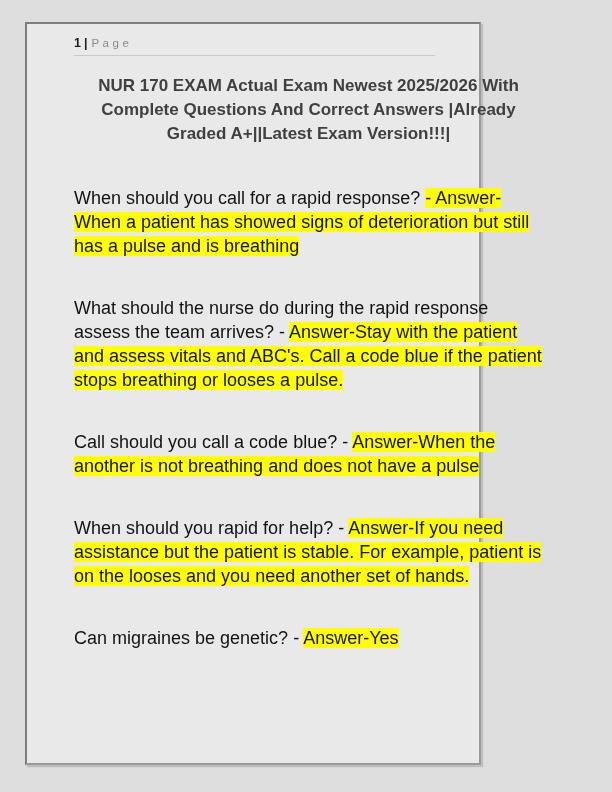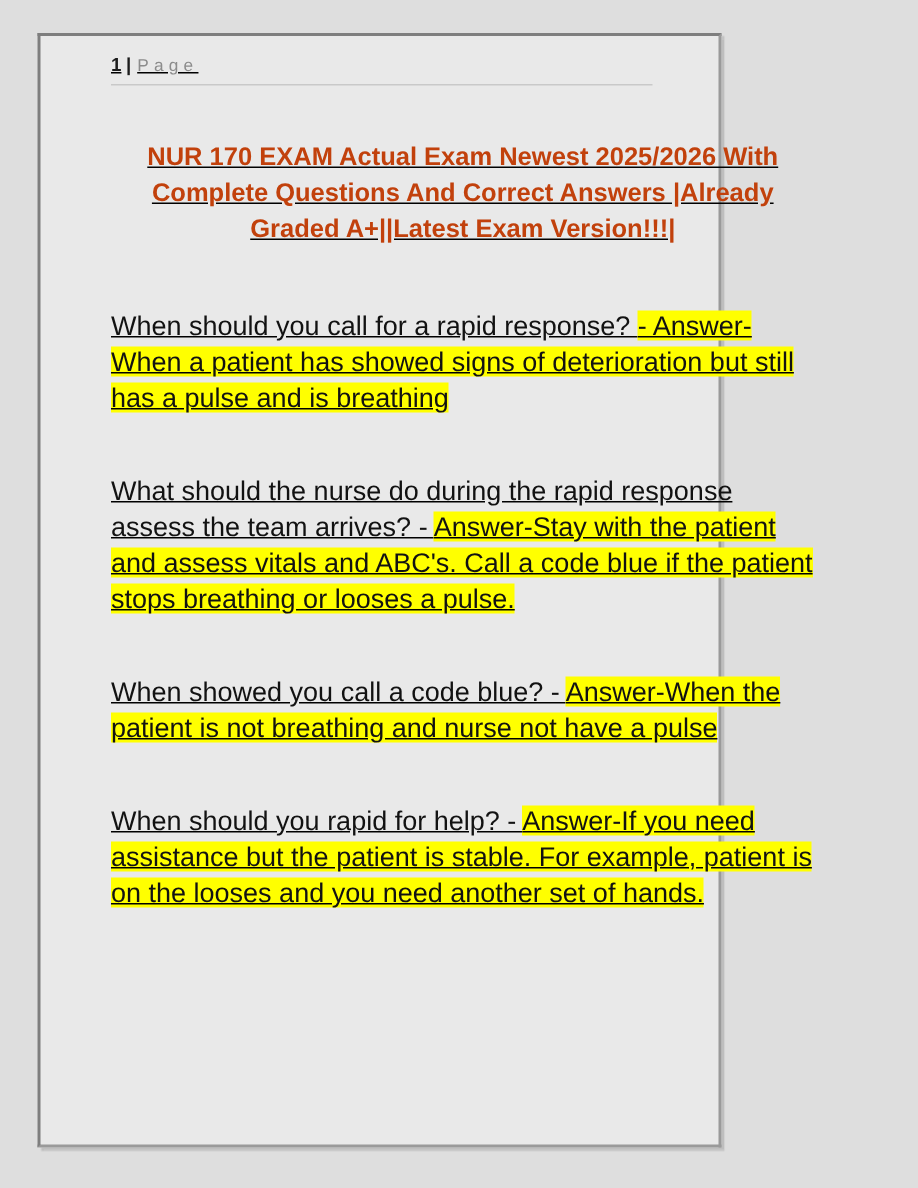--- a/index.html
+++ b/index.html
@@ -17,21 +17,20 @@
     top: 22px;
     width: 456px;
     height: 743px;
     box-sizing: border-box;
     background: #e9e9e9;
     border: 2px solid #7e7e7e;
     border-bottom-color: #9a9a9a;
     border-right-color: #9a9a9a;
     box-shadow: 2px 2px 1px rgba(0,0,0,0.14);
     padding: 12px 44px 0 47px;
-    text-decoration: underline;
   }
   .pgheader {
     font-size: 12.5px;
     line-height: 14px;
     color: #1c1c1c;
     white-space: nowrap;
   }
   .pnum  { font-weight: bold; }
   .psep  { font-weight: bold; margin: 0 4px 0 3px; }
   .plabel{
@@ -39,26 +38,26 @@
     font-size: 11.5px;
     letter-spacing: 3.5px;
   }
   .hrule {
     height: 1px;
     background: #c9c9c9;
     margin-top: 5px;
   }
   .title {
     width: 469px;
-    margin: 36px 0 40px 0;
+    margin: 18px 0 40px 0;
     font-size: 17px;
     line-height: 24px;
     font-weight: bold;
     text-align: center;
-    color: #c2410c;
+    color: #404040;
   }
   .qa {
     width: 469px;
     margin: 0 0 38px 0;
     font-size: 18px;
     line-height: 24px;
     color: #121212;
   }
   .qa mark {
     background: #ffff00;
@@ -77,18 +76,19 @@
     </div>
     <div class="hrule"></div>
   </header>
 
   <h1 class="title">NUR 170 EXAM Actual Exam Newest 2025/2026 With Complete Questions And Correct Answers |Already Graded A+||Latest Exam Version!!!|</h1>
 
   <p class="qa"><span>When should you call for a rapid response? </span><mark>- Answer-When a patient has showed signs of deterioration but still has a pulse and is breathing</mark></p>
 
   <p class="qa"><span>What should the nurse do during the rapid response assess the team arrives? - </span><mark>Answer-Stay with the patient and assess vitals and ABC's. Call a code blue if the patient stops breathing or looses a pulse.</mark></p>
 
-  <p class="qa"><span>When showed you call a code blue? - </span><mark>Answer-When the patient is not breathing and nurse not have a pulse</mark></p>
+  <p class="qa"><span>Call should you call a code blue? - </span><mark>Answer-When the another is not breathing and does not have a pulse</mark></p>
 
   <p class="qa"><span>When should you rapid for help? - </span><mark>Answer-If you need assistance but the patient is stable. For example, patient is on the looses and you need another set of hands.</mark></p>
 
+  <p class="qa"><span>Can migraines be genetic? - </span><mark>Answer-Yes</mark></p>
 
 </div>
 
 </body></html>

